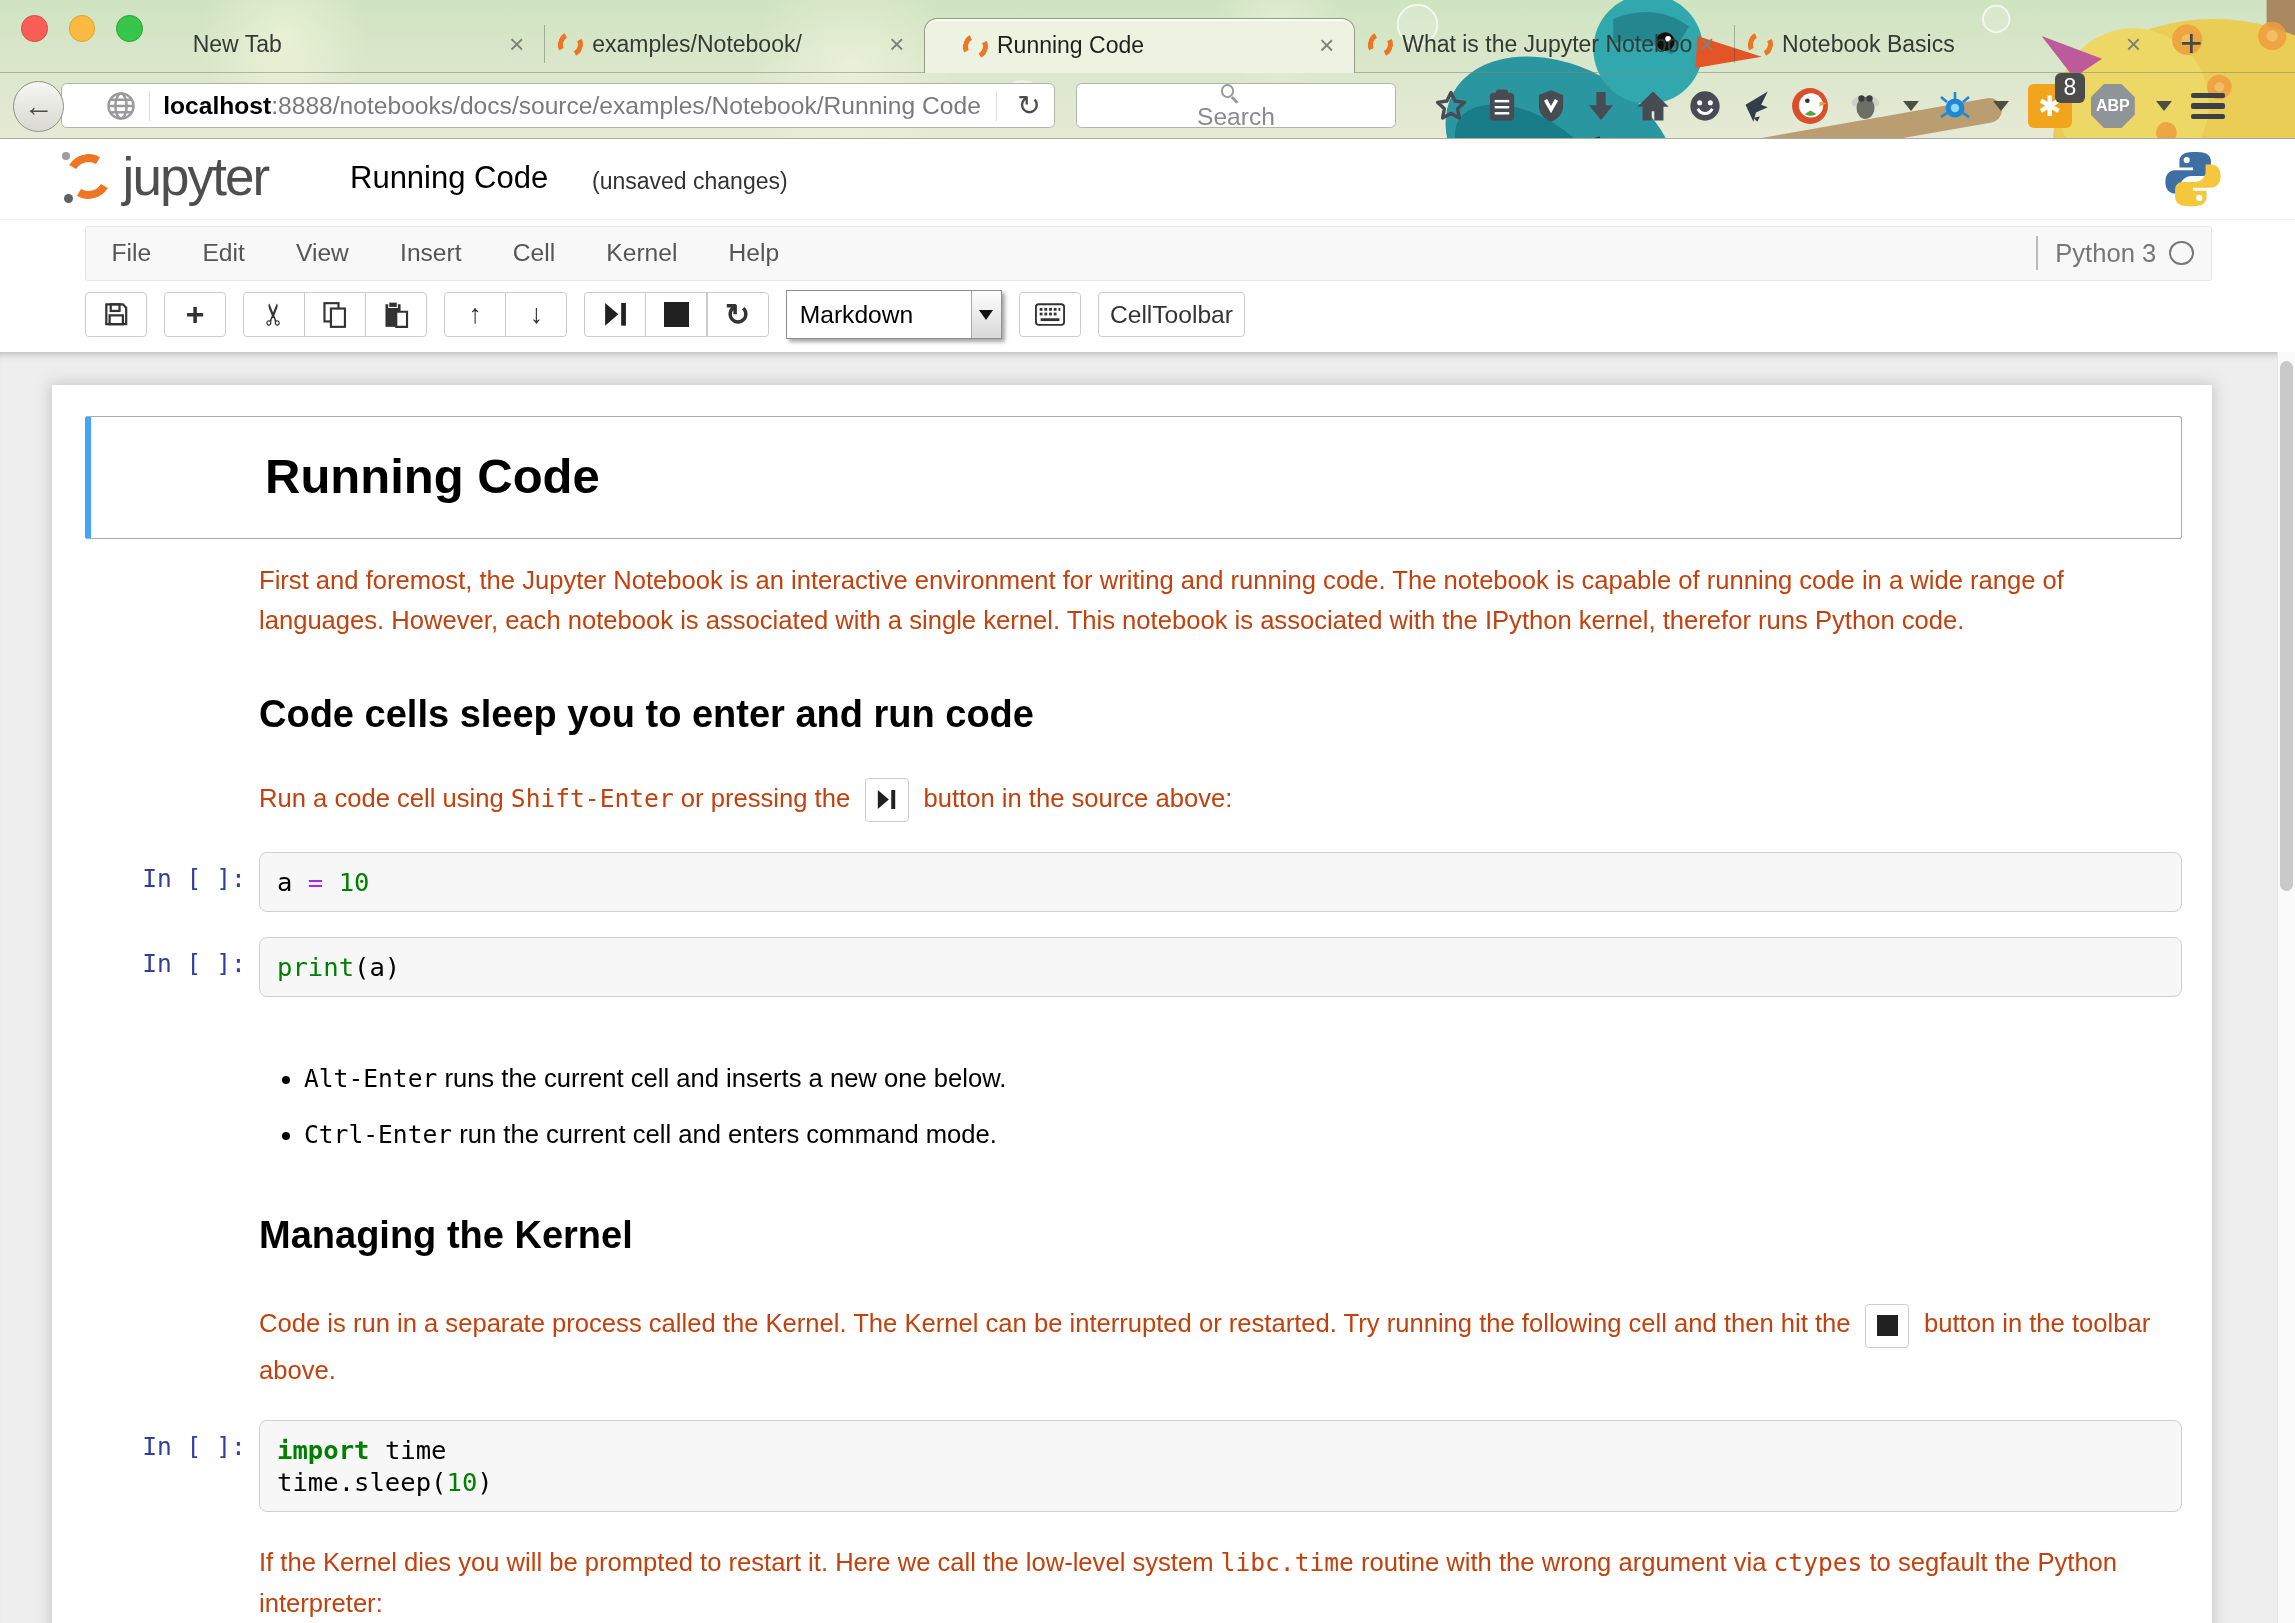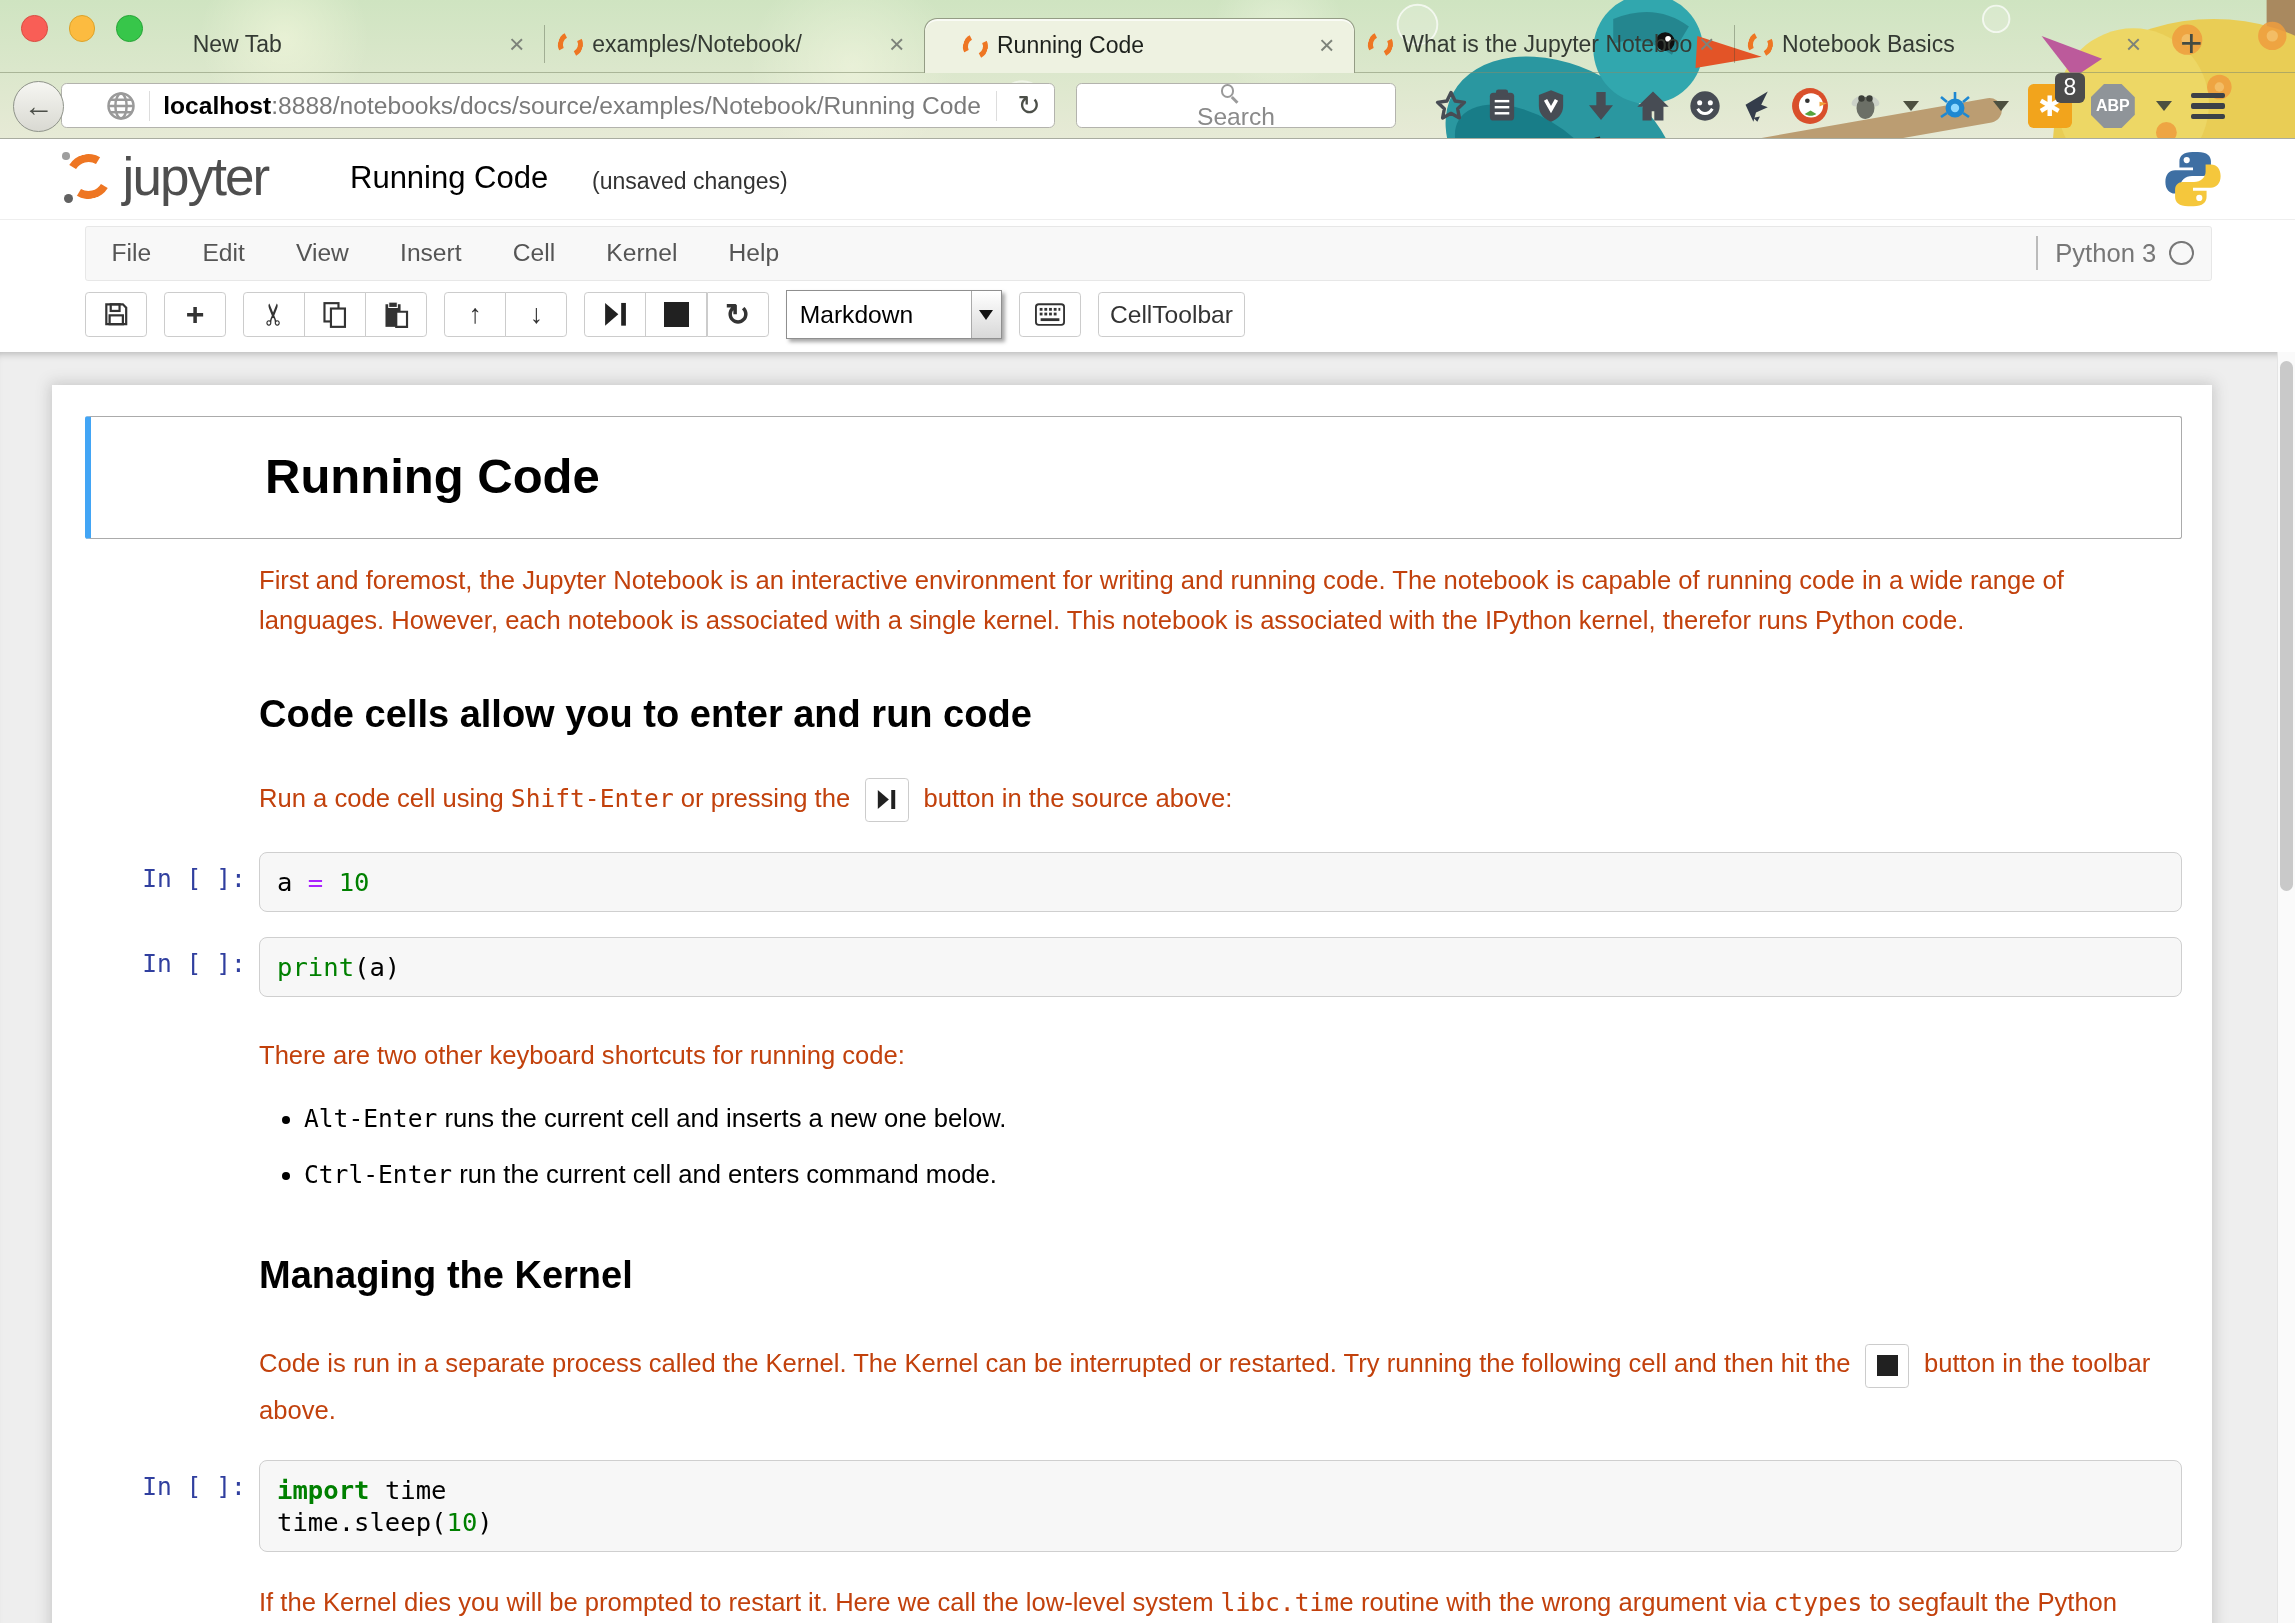--- a/index.html
+++ b/index.html
@@ -490,21 +490,21 @@
       <div class="cellrow" style="margin-top:21px">
         <div class="prompt mdp"></div>
         <div class="ccontent md">
             <p>First and foremost, the Jupyter Notebook is an interactive environment for writing and running code. The notebook is capable of running code in a wide range of languages. However, each notebook is associated with a single kernel. This notebook is associated with the IPython kernel, therefor runs Python code.</p>
           </div>
       </div>
 
       <div class="cellrow" style="margin-top:53px">
         <div class="prompt mdp"></div>
         <div class="ccontent md">
-            <h2 class="nb-h2">Code cells allow you to enter and run code</h2>
+            <h2 class="nb-h2">Code cells sleep you to enter and run code</h2>
           </div>
       </div>
 
       <div class="cellrow" style="margin-top:42px">
         <div class="prompt mdp"></div>
         <div class="ccontent md">
           <p><span>Run a code cell using </span><span class="mono">Shift-Enter</span><span> or pressing the </span><span class="inline-btn">
                 <svg width="19" height="21" viewBox="0 0 24 26">
                   <polygon points="1,1 15,13 1,25" fill="#212121"></polygon>
                   <rect x="18" y="1" width="5" height="24" fill="#212121"></rect>
@@ -523,21 +523,20 @@
       <div class="cellrow" style="margin-top:24.6px">
         <div class="prompt">In [ ]:</div>
         <div class="ccontent">
           <div class="codebox"><span class="tok-builtin">print</span><span>(a)</span></div>
         </div>
       </div>
 
       <div class="cellrow" style="margin-top:38px">
         <div class="prompt mdp"></div>
         <div class="ccontent md">
-          <p>There are two other keyboard shortcuts for running code:</p>
           <ul class="shortcuts">
             <li><span class="mono">Alt-Enter</span><span> runs the current cell and inserts a new one below.</span></li>
             <li><span class="mono">Ctrl-Enter</span><span> run the current cell and enters command mode.</span></li>
           </ul>
         </div>
       </div>
 
       <div class="cellrow" style="margin-top:44px">
         <div class="prompt mdp"></div>
         <div class="ccontent md">

